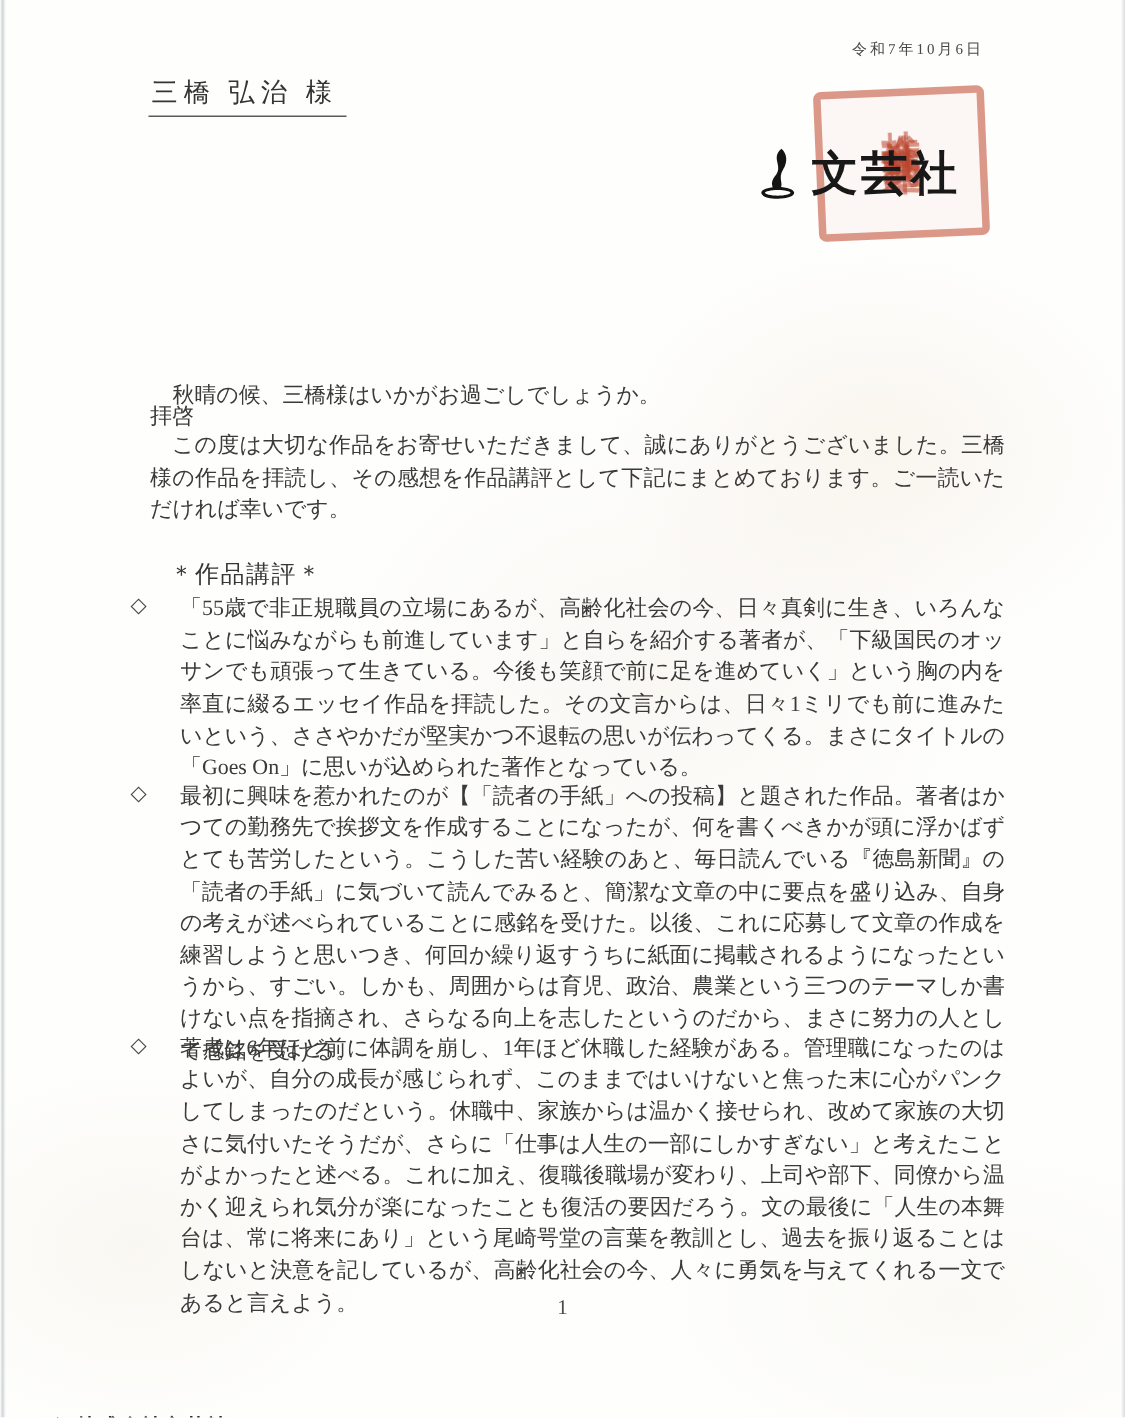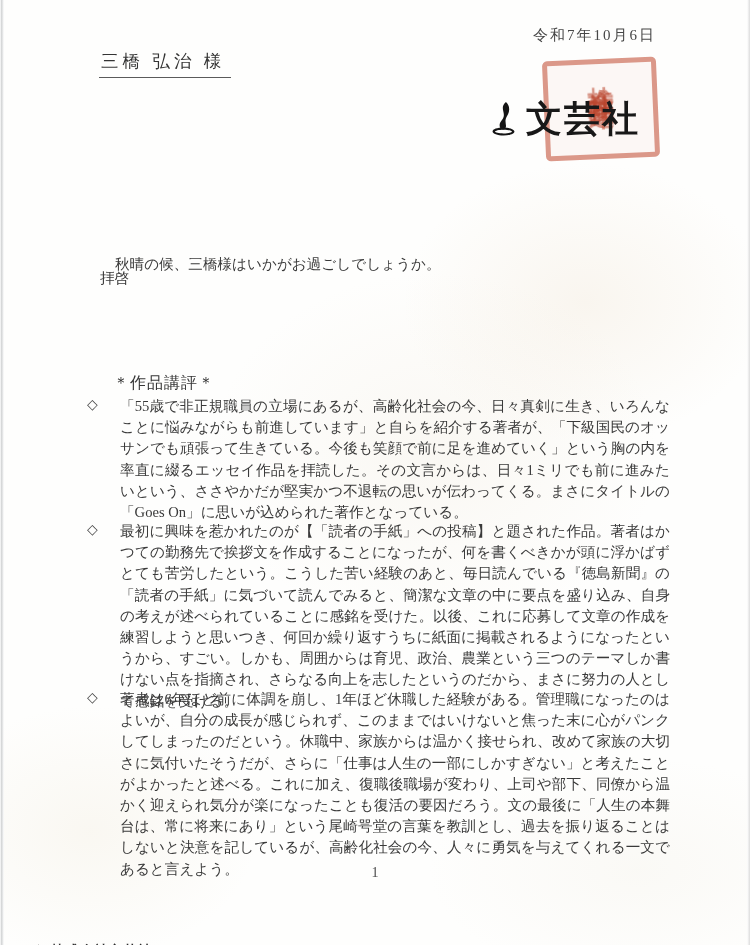--- a/index.html
+++ b/index.html
@@ -19,21 +19,21 @@
       radial-gradient(ellipse 300px 160px at 85% 92%, rgba(228,220,200,0.14), transparent 70%),
       #fefefd;
   }
   .edge-left{position:absolute;left:0;top:0;width:4px;height:100%;
     background:linear-gradient(to right,#ffffff 0,#d3d5d6 40%,#ffffff 100%);}
   .edge-right{position:absolute;right:0;top:0;width:3px;height:100%;
     background:linear-gradient(to left,#dcdcdc 0,#ffffff 100%);}
 
   .abs{position:absolute;}
 
-  .date{top:26px;right:94px;font-size:15px;letter-spacing:2px;color:#474747;text-align:center;}
+  .date{top:26px;right:94px;font-size:10px;letter-spacing:2px;color:#474747;text-align:center;}
   .recipient{top:49px;left:99px;font-size:17.5px;letter-spacing:4px;color:#343434;
     border-bottom:1.4px solid #5a5a5a;padding:0 6px 4px 2px;}
 
   
   .seal{
     top:59px;left:544px;width:104px;height:90px;
     border:5px solid rgba(191,72,48,0.55);
     border-radius:5px;
     transform:rotate(-2.5deg);
     display:flex;align-items:center;justify-content:center;
@@ -44,21 +44,21 @@
     writing-mode:vertical-rl;text-orientation:upright;
     font-size:26px;line-height:33px;letter-spacing:2px;
     color:rgba(185,70,46,0.55);
     font-weight:bold;
     filter:blur(0.4px);
     height:86px;
   }
 
   .logo-row{top:95px;right:110px;display:flex;align-items:center;gap:6px;}
   .logo-mark{width:33px;height:37px;display:block;}
-  .logo-text{font-size:36px;font-weight:bold;letter-spacing:2px;color:#181818;
+  .logo-text{font-size:31px;font-weight:bold;letter-spacing:2px;color:#181818;
     font-family:"Liberation Sans","DejaVu Sans",sans-serif;}
 
   .address-block{top:135px;right:49px;text-align:right;font-size:12.5px;
     line-height:22px;color:#3e3e3e;letter-spacing:0.5px;}
   .address-block .email{font-size:13.5px;letter-spacing:0.3px;}
 
   .body-text{font-size:14.6px;line-height:21.5px;color:#3a3a3a;}
   .salutation{top:232px;left:100px;margin-top:36px;}
   .seasonal{top:254px;left:115px;}
   .intro{top:287px;left:100px;width:570px;text-align:justify;text-indent:1em;}
@@ -99,20 +99,21 @@
     <svg class="logo-mark" viewBox="0 0 24 27" xmlns="http://www.w3.org/2000/svg">
       <path d="M13.8,0.8 C8.2,5.6 15.2,9.2 10.6,14.2 C9.4,15.7 8.8,17.4 9.4,19.2 C10,20.9 12.2,21.3 13.2,20.1 C15.1,17.9 11.9,15.2 14.6,10.9 C17.2,6.8 16.3,3 13.8,0.8 Z" fill="#141414"></path>
       <path d="M12,19.4 C7.4,19.4 4,20.6 4,22.3 C4,24 7.6,25.2 12,25.2 C16.4,25.2 20,24 20,22.3 C20,20.6 16.6,19.4 12,19.4 Z M12,20.9 C15.4,20.9 18.2,21.6 18.2,22.3 C18.2,23 15.4,23.7 12,23.7 C8.6,23.7 5.8,23 5.8,22.3 C5.8,21.6 8.6,20.9 12,20.9 Z" fill="#141414"></path>
     </svg>
     <span class="logo-text">文芸社</span>
   </div>
 
 
   <div class="abs body-text salutation">拝啓</div>
   <div class="abs body-text seasonal">秋晴の候、三橋様はいかがお過ごしでしょうか。</div>
+  <div class="abs body-text intro">この度は大切な作品をお寄せいただきまして、誠にありがとうございました。三橋様の作品を拝読し、その感想を作品講評として下記にまとめております。ご一読いただければ幸いです。</div>
 
   <div class="abs review-heading">＊作品講評＊</div>
 
   <div class="abs bullet b1">
     <span class="marker">◇</span>
     <span class="text">「55歳で非正規職員の立場にあるが、高齢化社会の今、日々真剣に生き、いろんなことに悩みながらも前進しています」と自らを紹介する著者が、「下級国民のオッサンでも頑張って生きている。今後も笑顔で前に足を進めていく」という胸の内を率直に綴るエッセイ作品を拝読した。その文言からは、日々1ミリでも前に進みたいという、ささやかだが堅実かつ不退転の思いが伝わってくる。まさにタイトルの「Goes On」に思いが込められた著作となっている。</span>
   </div>
 
   <div class="abs bullet b2">
     <span class="marker">◇</span>

